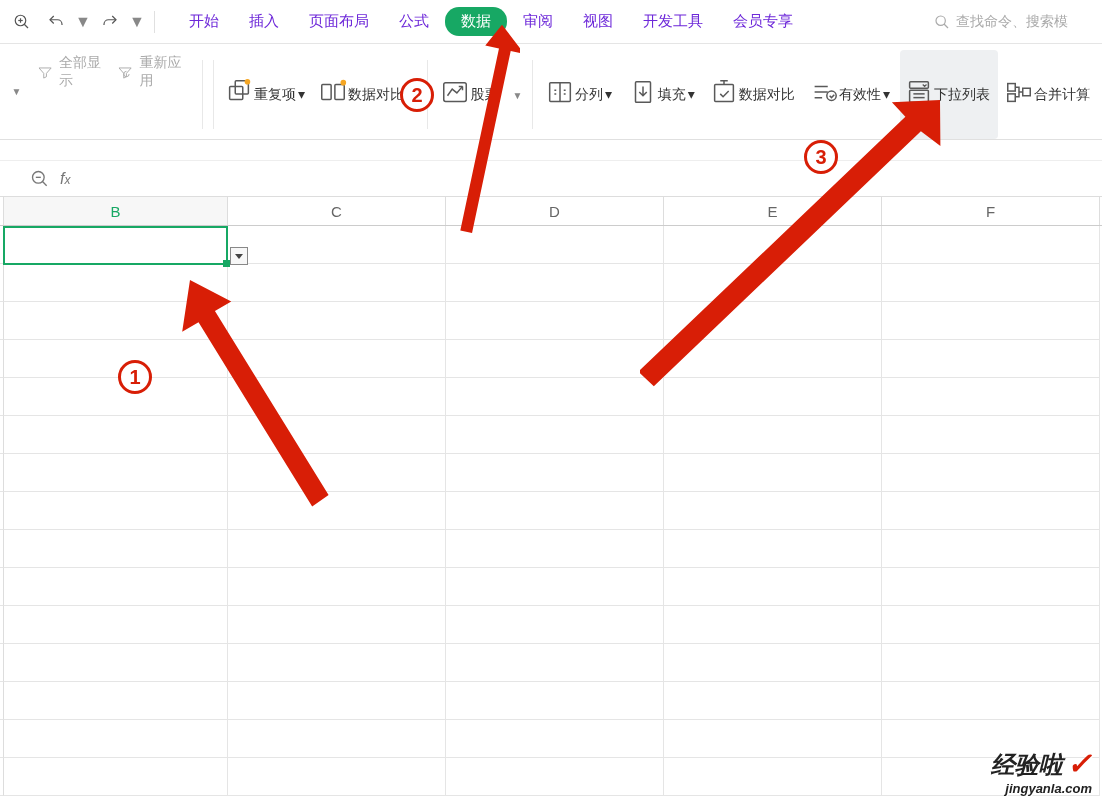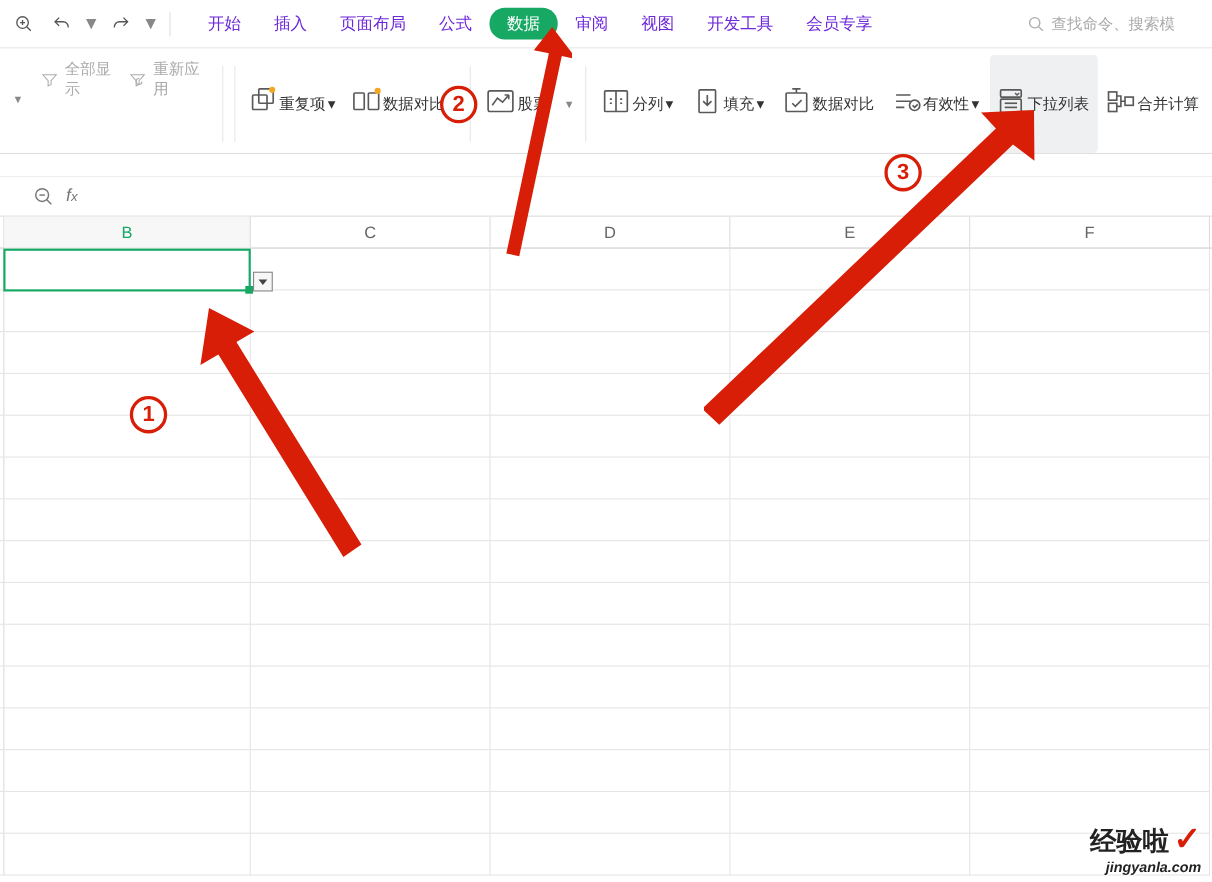--- a/index.html
+++ b/index.html
@@ -49,21 +49,21 @@
   
   .active-cell { position:absolute; border:2px solid #17a864; background:#fff; pointer-events:none; }
   .active-cell .handle { position:absolute; right:-4px; bottom:-4px; width:7px; height:7px; background:#17a864;}
   .dropdown-btn { position:absolute; width:18px; height:18px; border:1px solid #888; background:#f7f7f7; display:flex; align-items:center; justify-content:center;}
 
   
   .arrow { position:absolute; pointer-events:none; }
   .num-badge { position:absolute; width:34px; height:34px; border:3px solid #d81e06; border-radius:50%; color:#d81e06; font-weight:700; font-size:20px; display:flex; align-items:center; justify-content:center; background:#fff; font-family: Arial,sans-serif;}
 
   .watermark { position:absolute; right:10px; bottom:6px; text-align:right; }
-  .wm1 { font-size:24px; font-weight:700; color:#222; text-shadow:1px 1px 0 #fff; display:flex; align-items:flex-end; gap:4px; justify-content:flex-end;}
+  .wm1 { font-size:24px; font-weight:700; font-style:italic; color:#222; text-shadow:1px 1px 0 #fff; display:flex; align-items:flex-end; gap:4px; justify-content:flex-end;}
   .wm1 .check { color:#d81e06; font-size:30px; font-weight:900; }
   .wm2 { font-size:13px; font-style:italic; font-weight:700; color:#222; text-shadow:1px 1px 0 #fff; }
 
   .dd { display:inline-block; }
 </style>
 </head>
 <body>
 
 <div class="qat">
   <div class="qat-btn">

